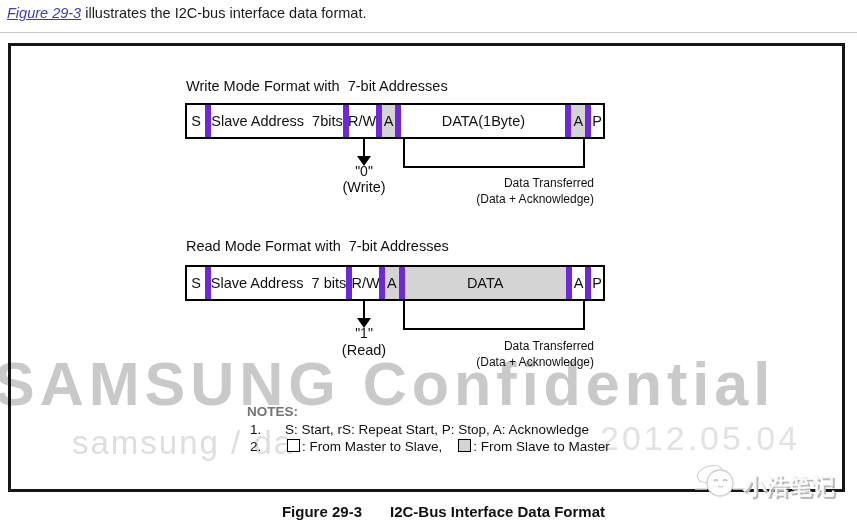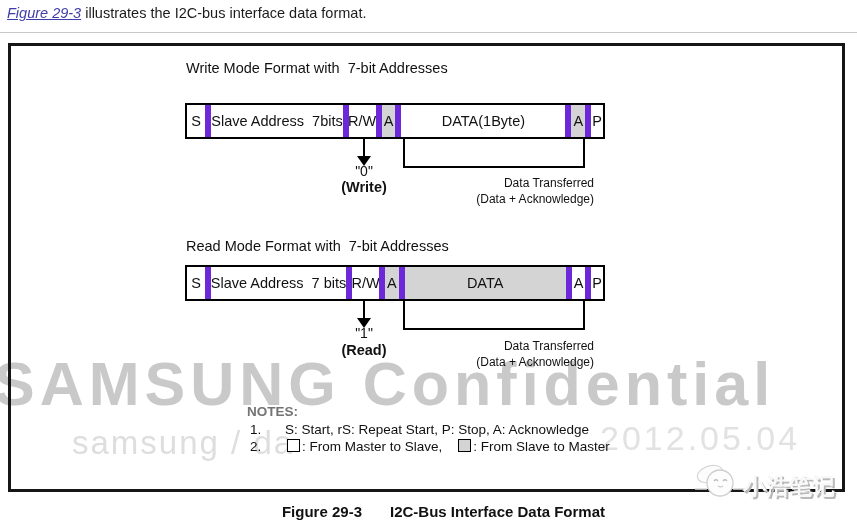--- a/index.html
+++ b/index.html
@@ -33,21 +33,21 @@
           font-size:14.5px; color:#111; white-space:pre; }
   .cell + .cell { border-left:6px solid #6d28d9; }
   .shaded { background:#d4d4d4; }
   .cw-s{width:20px} .cw-sa{width:141px} .cw-rw{width:33px} .cw-a{width:21px} .cw-data{width:185px} .cw-p{width:19px}
 
   .arrow-line { position:absolute; left:363px; width:2px; height:18px; background:#000; }
   .arrow-head { position:absolute; left:357px; width:0; height:0;
                 border-left:7px solid transparent; border-right:7px solid transparent;
                 border-top:10px solid #000; }
   .bit-val { position:absolute; left:334px; width:60px; text-align:center; font-size:14px; color:#111; }
-  .bit-lab { position:absolute; left:324px; width:80px; text-align:center; font-size:14.5px; color:#111;font-weight:bold; }
+  .bit-lab { position:absolute; left:324px; width:80px; text-align:center; font-size:14.5px; color:#111; }
 
   .bracket { position:absolute; left:403px; width:182px; height:29px;
              border-left:2px solid #000; border-right:2px solid #000; border-bottom:2px solid #000; }
   .transfer { position:absolute; left:394px; width:200px; text-align:right; font-size:12px; color:#111; }
 
   .notes-heading { position:absolute; left:247px; top:404px; font-size:13.5px; font-weight:bold; color:#737373; }
   .note-line { position:absolute; left:250px; font-size:13.5px; color:#111; display:flex; }
   .note-num { width:35px; }
   .legend-box { display:inline-block; width:13px; height:13px; border:1.5px solid #000;
                 vertical-align:-2px; margin:0 2px; }
@@ -73,21 +73,21 @@
   <div class="top-divider"></div>
 
   <div class="wm-main">SAMSUNG Confidential</div>
   <div class="wm-sub-left">samsung / da</div>
   <div class="wm-sub-right">2012.05.04</div>
 
   <div class="figure-box"></div>
 
   <div class="fig-layer">
 
-    <div class="sec-title" style="left:186px; top:60px;">Write Mode Format with  7-bit Addresses</div>
+    <div class="sec-title" style="left:186px; top:78px;">Write Mode Format with  7-bit Addresses</div>
 
     <div class="bitrow" style="top:103px;">
       <div class="cell cw-s">S</div>
       <div class="cell cw-sa">Slave Address  7bits</div>
       <div class="cell cw-rw">R/W</div>
       <div class="cell cw-a shaded">A</div>
       <div class="cell cw-data">DATA(1Byte)</div>
       <div class="cell cw-a shaded">A</div>
       <div class="cell cw-p">P</div>
     </div>

